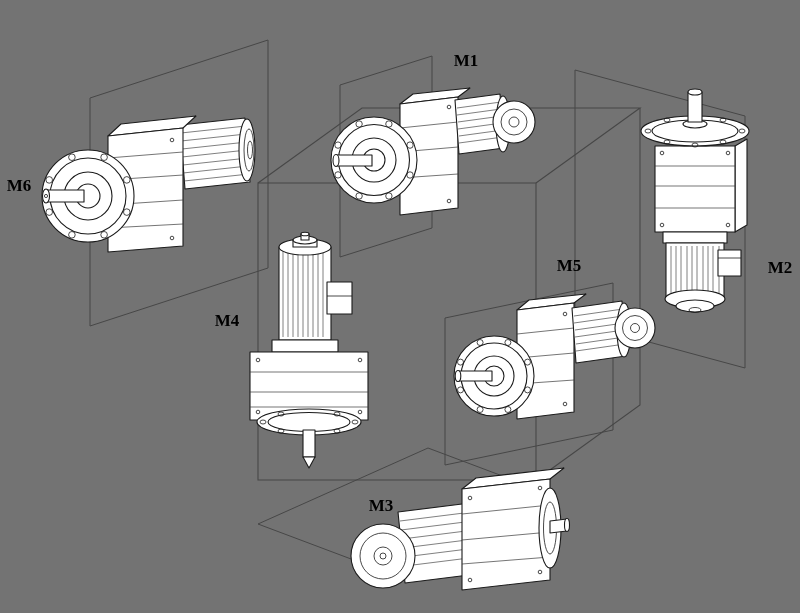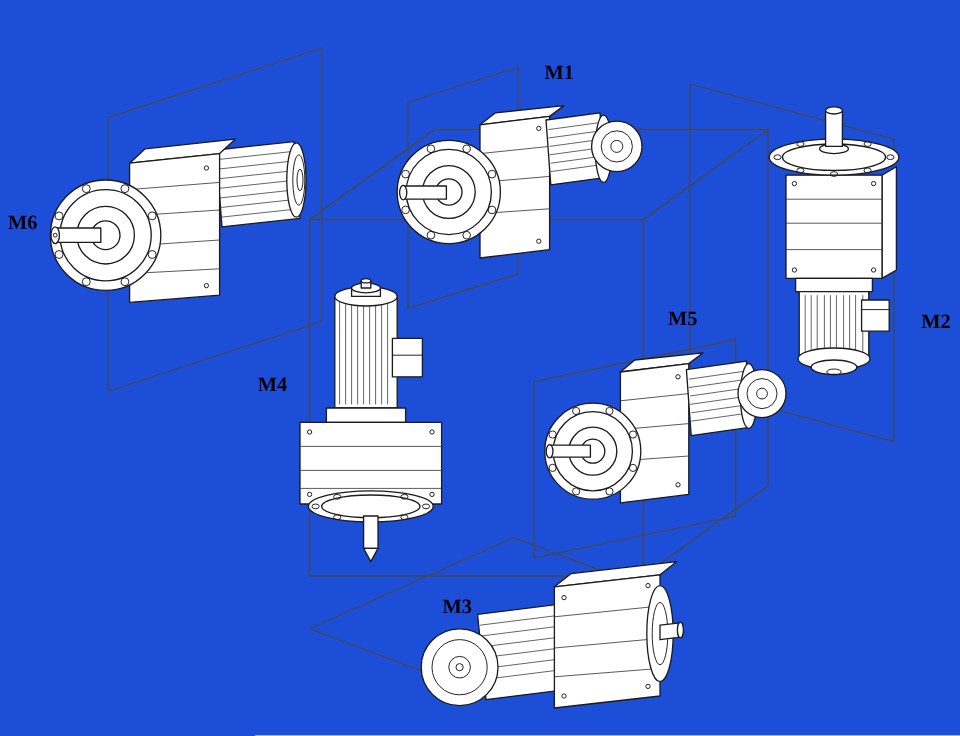--- a/index.html
+++ b/index.html
@@ -1,19 +1,19 @@
 <!DOCTYPE html>
 <html><head>
 <meta charset="utf-8">
 <style>
   html,body{margin:0;padding:0;background:#fff;}
   .canvas{
     position:relative;
     width:800px;height:613px;
-    background:#1d4ed8;
+    background:#737373;
     font-family:"Liberation Serif", serif;
     overflow:hidden;
   }
   svg text{
     font-family:"Liberation Serif", serif;
     font-weight:bold;
     font-size:17px;
     fill:#000;
   }
 </style>

